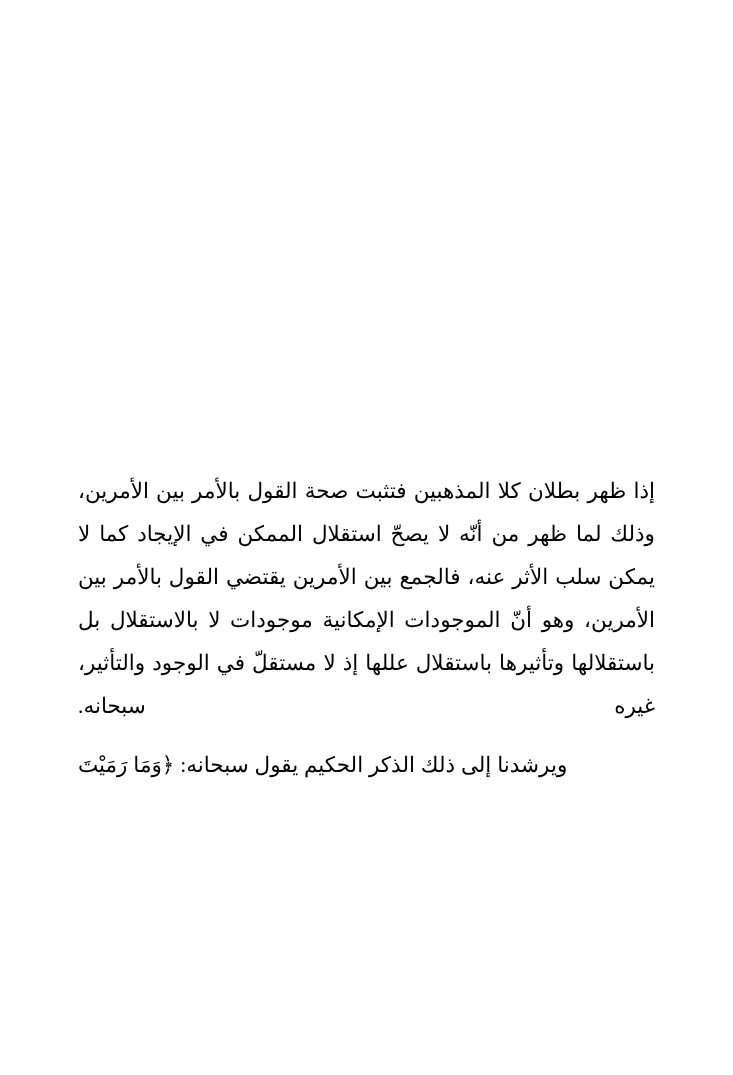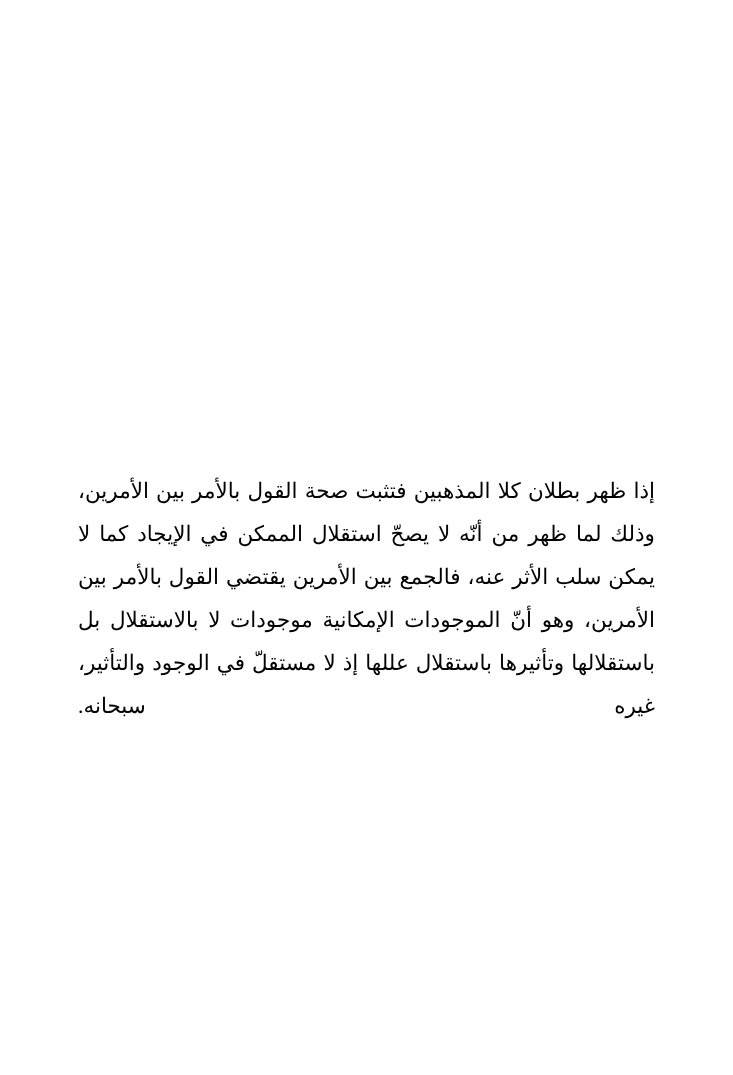--- a/index.html
+++ b/index.html
@@ -48,14 +48,15 @@
   .para.tail {
     margin-bottom: 0;
   }
 </style>
 </head>
 <body>
 
 <div class="page">
   <div class="text-block">
     <p class="para">إذا ظهر بطلان كلا المذهبين فتثبت صحة القول بالأمر بين الأمرين، وذلك لما ظهر من أنّه لا يصحّ استقلال الممكن في الإيجاد كما لا يمكن سلب الأثر عنه، فالجمع بين الأمرين يقتضي القول بالأمر بين الأمرين، وهو أنّ الموجودات الإمكانية موجودات لا بالاستقلال بل باستقلالها وتأثيرها باستقلال عللها إذ لا مستقلّ في الوجود والتأثير، غيره سبحانه.</p>
+    <p class="para tail last-left">ويرشدنا إلى ذلك الذكر الحكيم يقول سبحانه: ﴿وَمَا رَمَيْتَ</p>
   </div>
 </div>
 
 </body></html>

